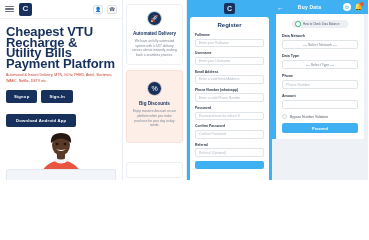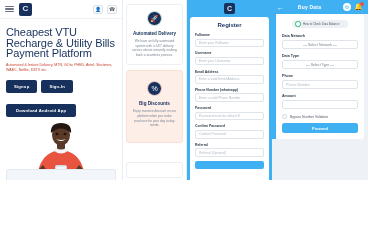--- a/index.html
+++ b/index.html
@@ -19,21 +19,21 @@
   .hamb { width: 9px; display: flex; flex-direction: column; gap: 1.5px; }
   .hamb i { display: block; height: 1.2px; background: #6b7280; border-radius: 1px; }
   .logo-sq { width: 13px; height: 13px; background: #17315c; border-radius: 2px;
              margin-left: 5px; display: flex; align-items: center; justify-content: center;
              color: #dbe4f2; font-size: 8px; font-weight: bold; line-height: 1; }
   .p1-top-right { margin-left: auto; display: flex; gap: 4px; }
   .mini-ic { width: 10px; height: 9px; border: 1px solid #dfe3e9; border-radius: 2px;
              background: #fafbfc; display: flex; align-items: center; justify-content: center;
              font-size: 5px; color: #59616e; }
   .p1-body { padding: 8px 6px 0 6px; }
-  .p1-h1 { font-size: 11px; line-height: 10.5px; font-weight: normal; color: #17315c;
+  .p1-h1 { font-size: 13px; line-height: 10.5px; font-weight: bold; color: #17315c;
            letter-spacing: -0.1px; }
   .p1-sub { margin-top: 4px; font-size: 3.6px; line-height: 5.6px; color: #c8412f; }
   .p1-btns { margin-top: 6px; display: flex; gap: 4px; }
   .btn-navy { background: #17315c; color: #fff; font-size: 4.2px; font-weight: bold;
               padding: 4px 8px; border-radius: 2px; border: none; letter-spacing: .2px; }
   .btn-navy.wide { padding: 4px 10px; }
   .p1-dl { margin-top: 5px; }
   .hero-img { margin-top: 4px; height: 68px; position: relative; overflow: hidden; }
   .person { position: absolute; left: 50%; transform: translateX(-50%); bottom: 0; width: 72px; height: 68px; }
   .p1-strip { position: absolute; left: 6px; right: 6px; bottom: 0; height: 11px;

